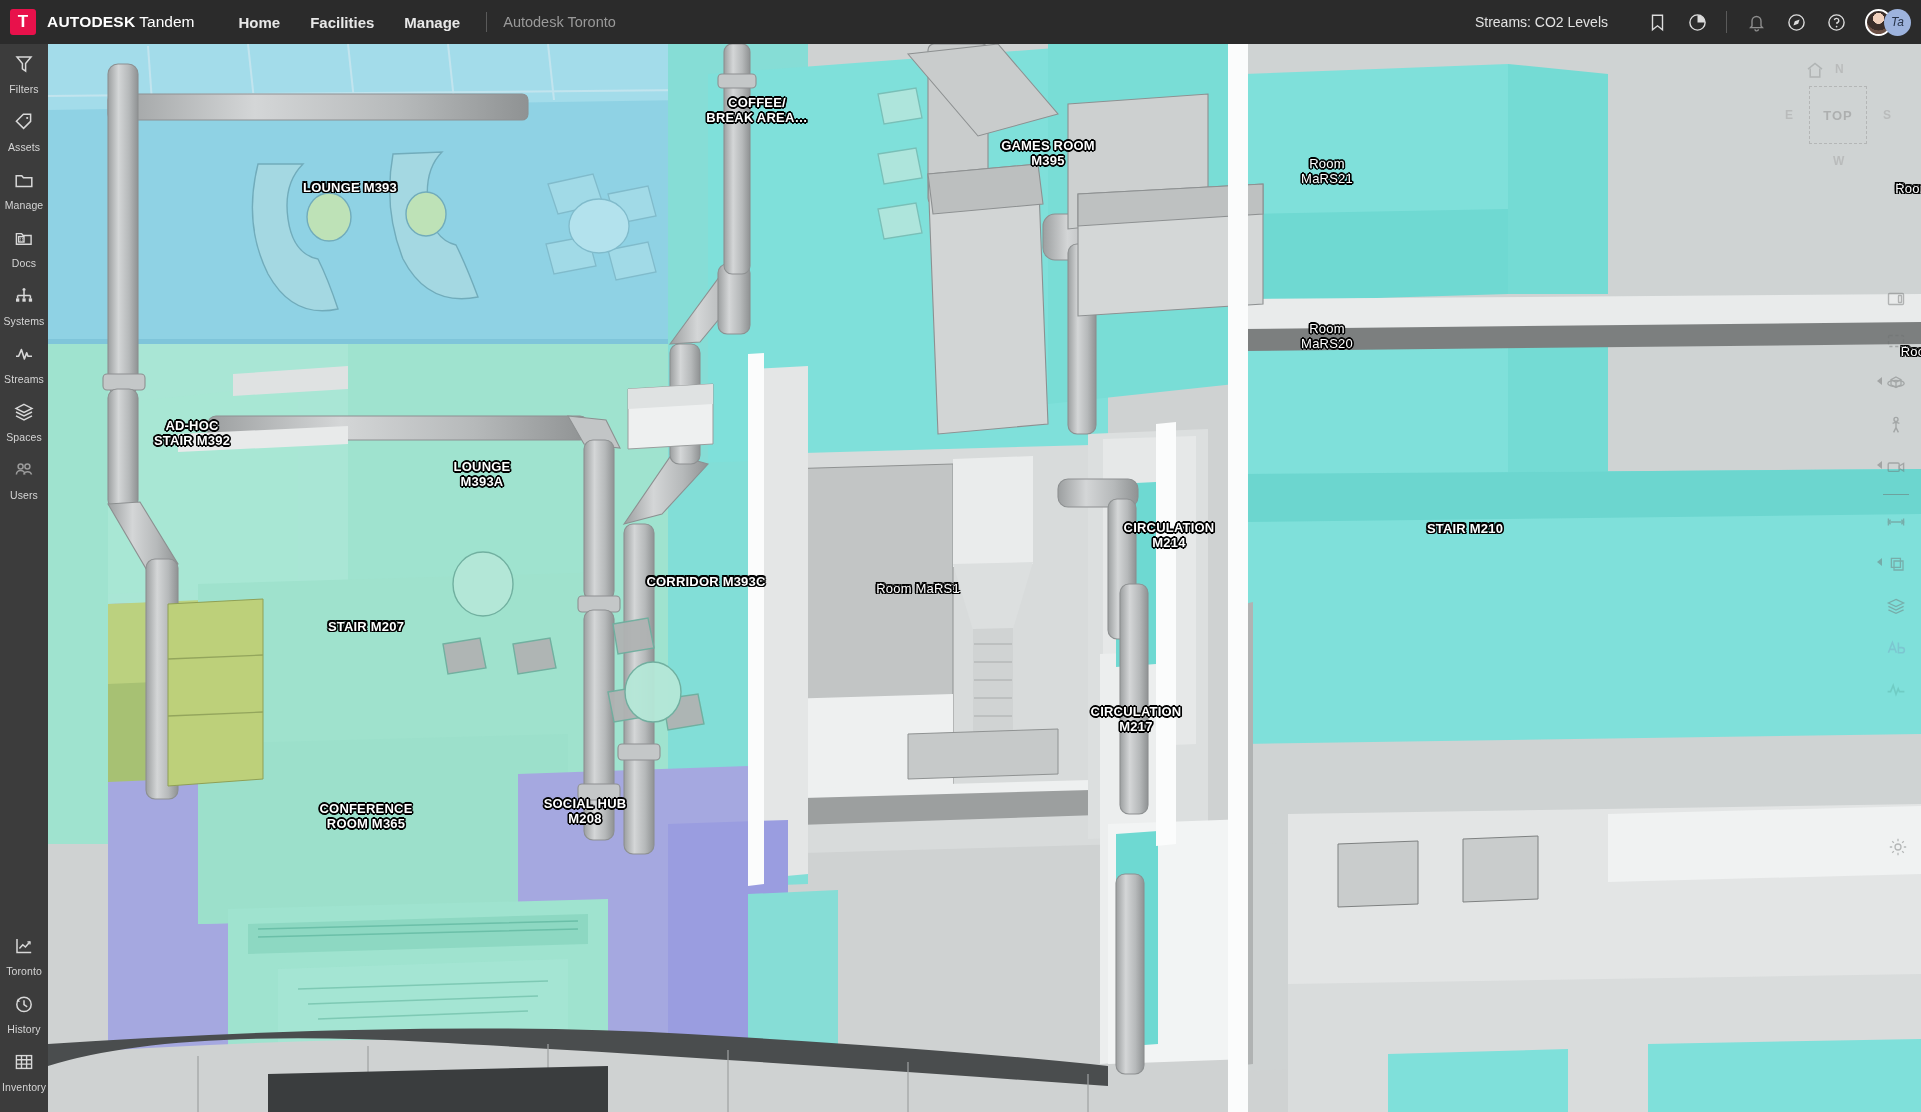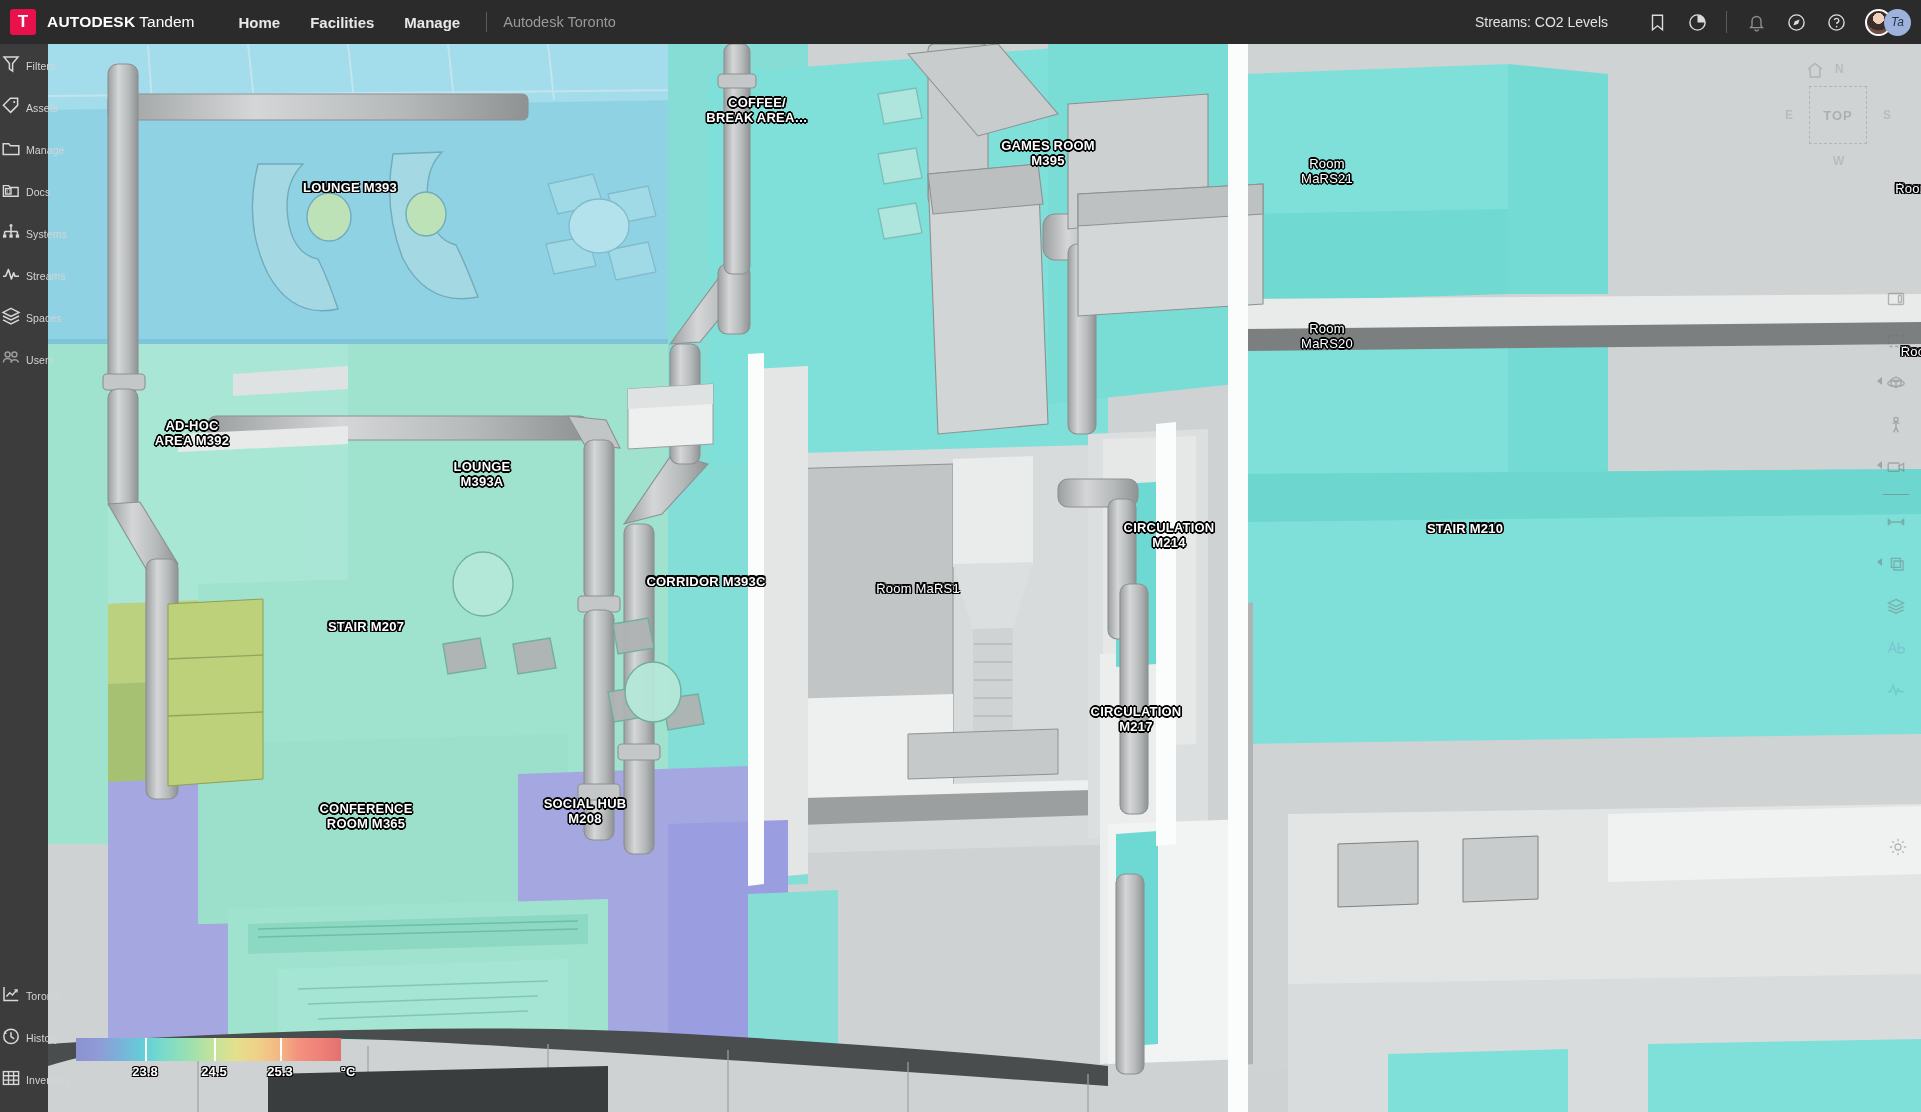--- a/index.html
+++ b/index.html
@@ -64,21 +64,21 @@
     margin-left: -8px;
   }
 
   
   #leftrail {
     position:absolute; left:0; top:44px; width: 48px; height: 1068px;
     background:#3c3c3c; z-index: 55;
     display:flex; flex-direction:column; align-items:center;
   }
   .rail-item {
-    width:48px; padding: 9px 0 7px 0; display:flex; 
+    width:48px; padding: 9px 0 7px 0; display:flex; flex-direction:column;
     align-items:center; cursor:pointer; gap:4px;
   }
   .rail-item .lbl { color:#d5d5d5; font-size: 10.5px; letter-spacing:.1px; }
   .rail-spacer { flex: 1 1 auto; }
 
   
   #viewport {
     position:absolute; left: 48px; top: 44px; width: 1873px; height: 1068px;
     overflow: hidden;
     background: #b9bcbd;
@@ -553,21 +553,21 @@
   <div class="rlabel" style="left:302px;  top:143px;">LOUNGE M393</div>
   <div class="rlabel" style="left:709px;  top:66px;">COFFEE/
 BREAK AREA…</div>
   <div class="rlabel" style="left:1000px; top:109px;">GAMES ROOM
 M395</div>
   <div class="rlabel thin" style="left:1279px; top:127px;">Room
 MaRS21</div>
   <div class="rlabel thin" style="left:1279px; top:292px;">Room
 MaRS20</div>
   <div class="rlabel" style="left:144px;  top:389px;">AD-HOC
-AREA M392</div>
+STAIR M392</div>
   <div class="rlabel" style="left:434px;  top:430px;">LOUNGE
 M393A</div>
   <div class="rlabel" style="left:658px;  top:537px;">CORRIDOR M393C</div>
   <div class="rlabel thin" style="left:870px;  top:544px;">Room MaRS1</div>
   <div class="rlabel" style="left:1121px; top:491px;">CIRCULATION
 M214</div>
   <div class="rlabel" style="left:1417px; top:484px;">STAIR M210</div>
   <div class="rlabel" style="left:1088px; top:675px;">CIRCULATION
 M217</div>
   <div class="rlabel" style="left:318px;  top:582px;">STAIR M207</div>
@@ -671,27 +671,14 @@
     </div>
   </div>
 
   <div id="gear-tool">
     <svg width="22" height="22" viewBox="0 0 22 22" fill="none" stroke="#6e7171" stroke-width="1.3">
       <circle cx="11" cy="11" r="3"></circle>
       <path d="M11 2.8v2.4M11 16.8v2.4M2.8 11h2.4M16.8 11h2.4M5.2 5.2l1.7 1.7M15.1 15.1l1.7 1.7M16.8 5.2l-1.7 1.7M6.9 15.1l-1.7 1.7"></path>
     </svg>
   </div>
 
-  <div id="legend">
-    <div class="bar">
-      <div class="tickline" style="left:26%"></div>
-      <div class="tickline" style="left:52%"></div>
-      <div class="tickline" style="left:77%"></div>
-    </div>
-    <div class="ticks">
-      <div class="tick" style="left:75px">23.8</div>
-      <div class="tick" style="left:144px">24.5</div>
-      <div class="tick" style="left:210px">25.3</div>
-      <div class="tick" style="left:278px">°C</div>
-    </div>
-  </div>
 
 </div>
 
 </body></html>

